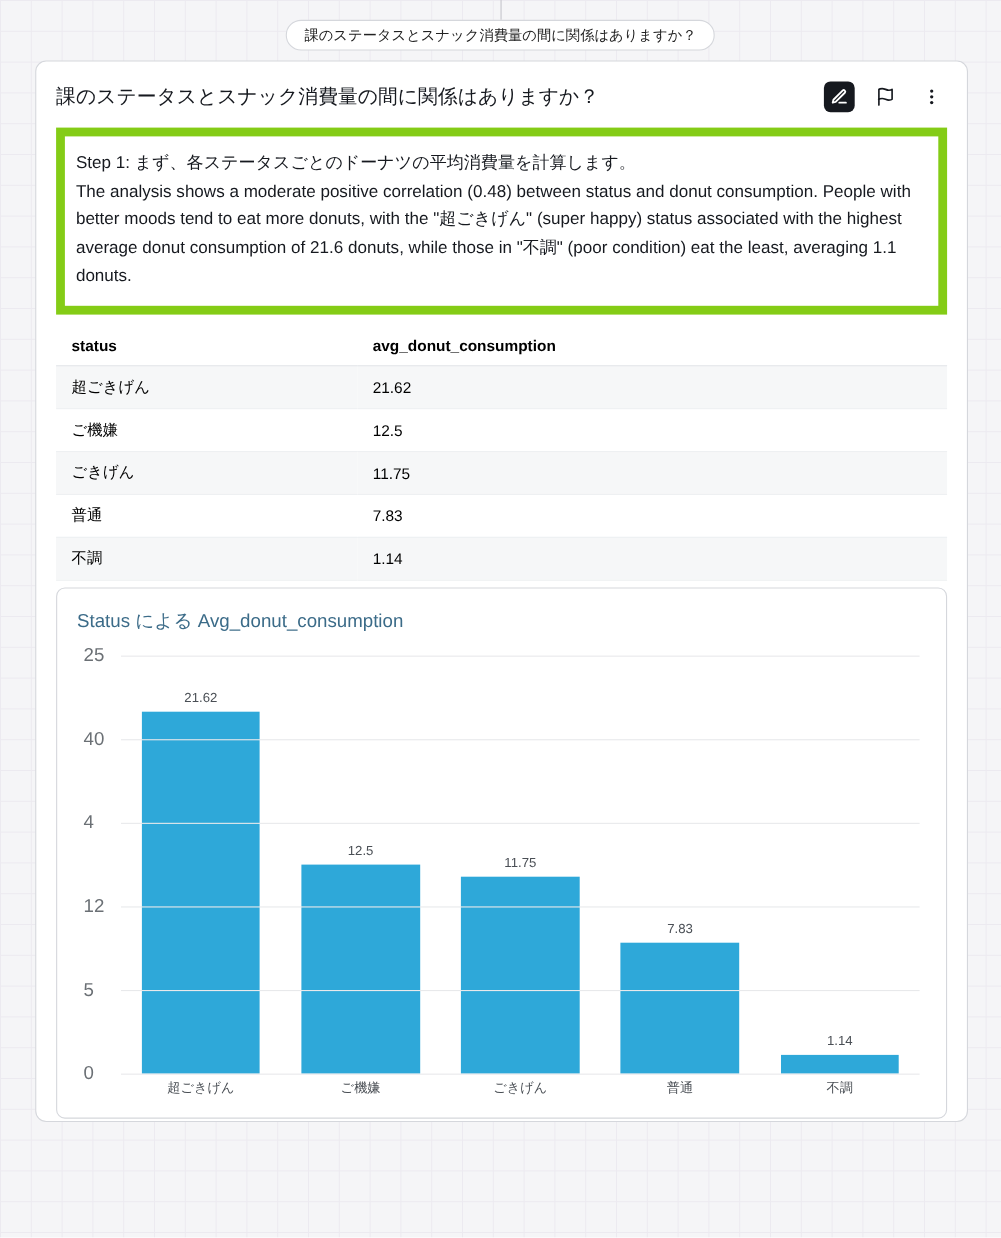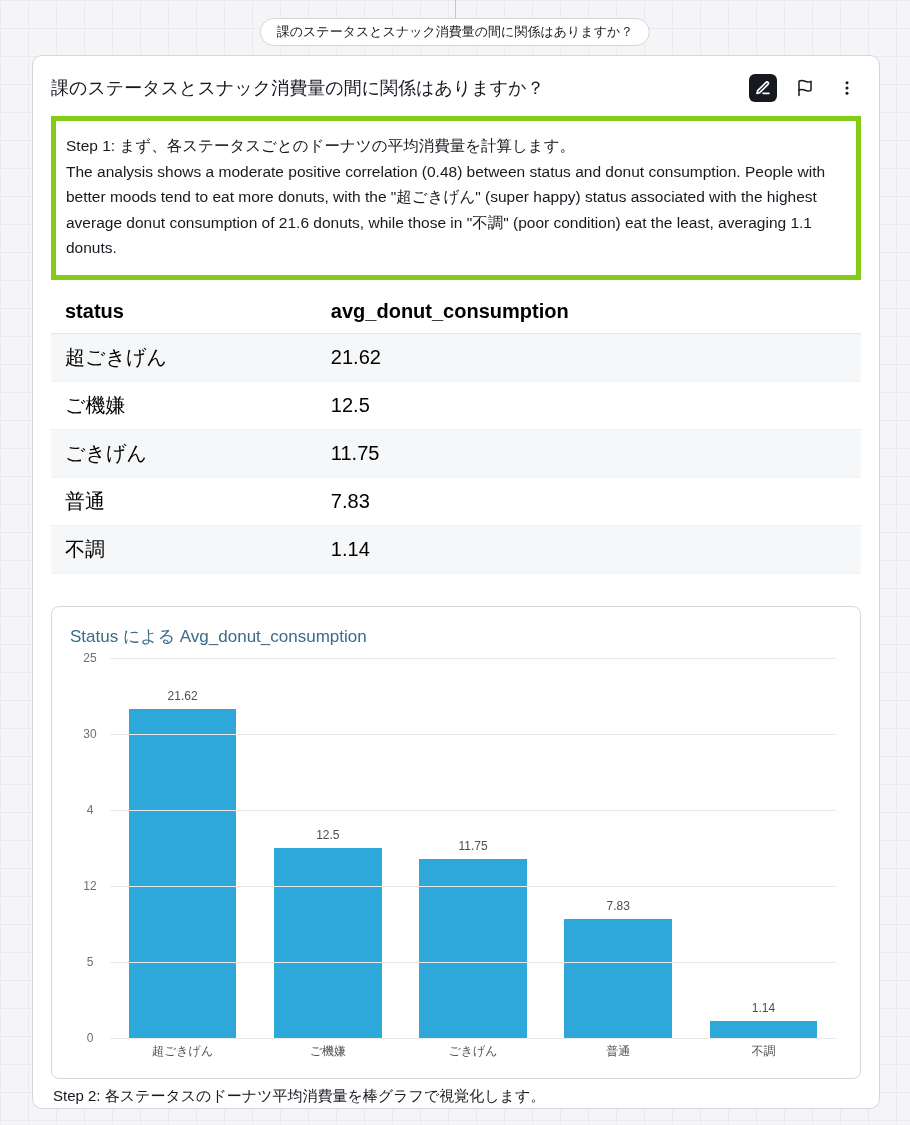--- a/index.html
+++ b/index.html
@@ -59,58 +59,58 @@
     margin-bottom: 14px;
   }
   .card-title {
     font-size: 18px;
     color: #16191f;
   }
   .header-actions { display: flex; align-items: center; gap: 14px; }
   .icon-btn { width: 28px; height: 28px; display:flex; align-items:center; justify-content:center; border-radius: 6px; cursor:pointer; }
   .icon-btn.dark { background: #16191f; color:#fff; }
   .analysis-box {
-    border: 5px solid #84cc16;
+    border: 8px solid #84cc16;
     padding: 12px 10px 14px 10px;
     font-size: 15.5px;
     line-height: 1.65;
     color: #16191f;
     margin-bottom: 10px;
   }
   table.data {
     width: 100%;
     border-collapse: collapse;
-    font-size: 20px;
-    margin-bottom: 32px;
+    font-size: 14px;
+    margin-bottom: 6px;
   }
   table.data th {
     text-align: left;
     font-weight: 700;
     padding: 10px 14px;
     border-bottom: 1px solid #e4e6ea;
   }
   table.data td {
     padding: 10px 14px;
     border-bottom: 1px solid #eef0f2;
   }
   table.data tr:nth-child(odd) td { background: #f6f7f8; }
   .chart-card {
     border: 1px solid #d5d7dc;
     border-radius: 8px;
     padding: 18px 18px 10px 18px;
   }
   .chart-title {
     font-size: 17px;
     color: #3b6b88;
-    margin-bottom: 0;
+    margin-bottom: 10px;
   }
   .chart-area { position: relative; height: 420px; padding-left: 40px; padding-bottom: 30px; }
   .plot { position: absolute; left: 40px; right: 6px; top: 10px; bottom: 30px; }
   .gridline { position:absolute; left:0; right:0; height:1px; background:#e8e9eb; }
-  .ytick { position:absolute; left:-34px; transform: translateY(-50%); font-size: 12px; color:#6b7075; width:28px; text-align:center;}
+  .ytick { position:absolute; left:-34px; transform: translateY(-50%); font-size: 17px; color:#6b7075; width:28px; text-align:left;}
   .bars { position:absolute; left:0; right:0; top:0; bottom:0; display:flex; align-items:flex-end;}
   .bar-slot { flex:1; display:flex; flex-direction:column; align-items:center; justify-content:flex-end; height:100%; position:relative; }
   .bar-val { font-size: 12px; color:#4a4f55; margin-bottom:6px; }
   .bar { width: 74%; background:#2ea8d9; }
   .xtick { position:absolute; bottom:-22px; font-size:12px; color:#4a4f55; left:50%; transform:translateX(-50%); white-space:nowrap;}
   .step2 {
     font-size: 15px;
     color: #16191f;
     margin-top: 8px;
     padding-left: 2px;
@@ -221,21 +221,20 @@
           </div>
       <div class="gridline" style="top: 100%;"></div>
           <div class="ytick" style="top: 100%;">0</div>
           <div class="gridline" style="top: 80%;"></div>
           <div class="ytick" style="top: 80%;">5</div>
           <div class="gridline" style="top: 60%;"></div>
           <div class="ytick" style="top: 60%;">12</div>
           <div class="gridline" style="top: 40%;"></div>
           <div class="ytick" style="top: 40%;">4</div>
           <div class="gridline" style="top: 20%;"></div>
-          <div class="ytick" style="top: 20%;">30</div>
+          <div class="ytick" style="top: 20%;">40</div>
           <div class="gridline" style="top: 0%;"></div>
           <div class="ytick" style="top: 0%;">25</div>
         </div>
     </div>
   </div>
 
-  <div class="step2">Step 2: 各ステータスのドーナツ平均消費量を棒グラフで視覚化します。</div>
 </div>
 
 </body></html>

